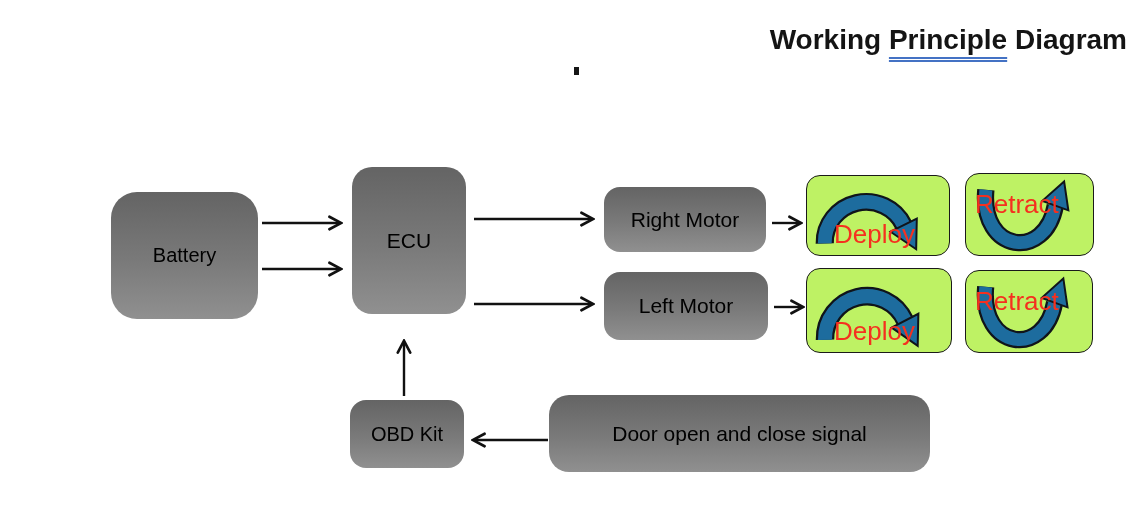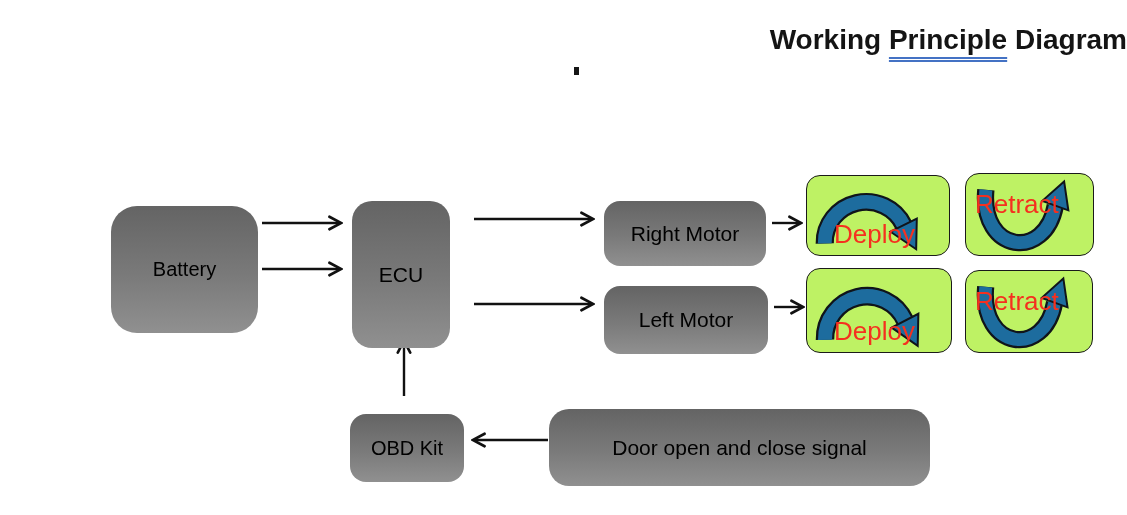--- a/index.html
+++ b/index.html
@@ -17,24 +17,24 @@
     text-decoration-style:double;
     text-decoration-color:#4472c4;
     text-decoration-thickness:1.5px;
     text-underline-offset:8px;
   }
   .caret-mark{position:absolute;left:574px;top:67px;width:5px;height:8px;background:#161616;}
   
   .node{
     position:absolute;display:flex;align-items:center;justify-content:center;
     background:linear-gradient(180deg,#646464 0%,#7a7a7a 55%,#909090 100%);
-    color:#000;text-align:left;margin-top:14px;
+    color:#000;text-align:left;
   }
   .n-battery{left:111px;top:192px;width:147px;height:127px;border-radius:26px;font-size:20px;}
-  .n-ecu{left:352px;top:187px;width:98px;height:147px;border-radius:20px;font-size:21px;}
+  .n-ecu{left:352px;top:167px;width:114px;height:147px;border-radius:20px;font-size:21px;}
   .n-right-motor{left:604px;top:187px;width:162px;height:65px;border-radius:16px;font-size:21px;}
   .n-left-motor{left:604px;top:272px;width:164px;height:68px;border-radius:16px;font-size:21px;}
   .n-obd{left:350px;top:400px;width:114px;height:68px;border-radius:16px;font-size:20px;}
   .n-door{left:549px;top:395px;width:381px;height:77px;border-radius:20px;font-size:21px;}
   
   .icon-box{
     position:absolute;background:#bef264;border:1.6px solid #1a1a1a;border-radius:14px;
     box-sizing:border-box;overflow:hidden;
   }
   .ib-deploy-top{left:806px;top:175px;width:144px;height:81px;}

